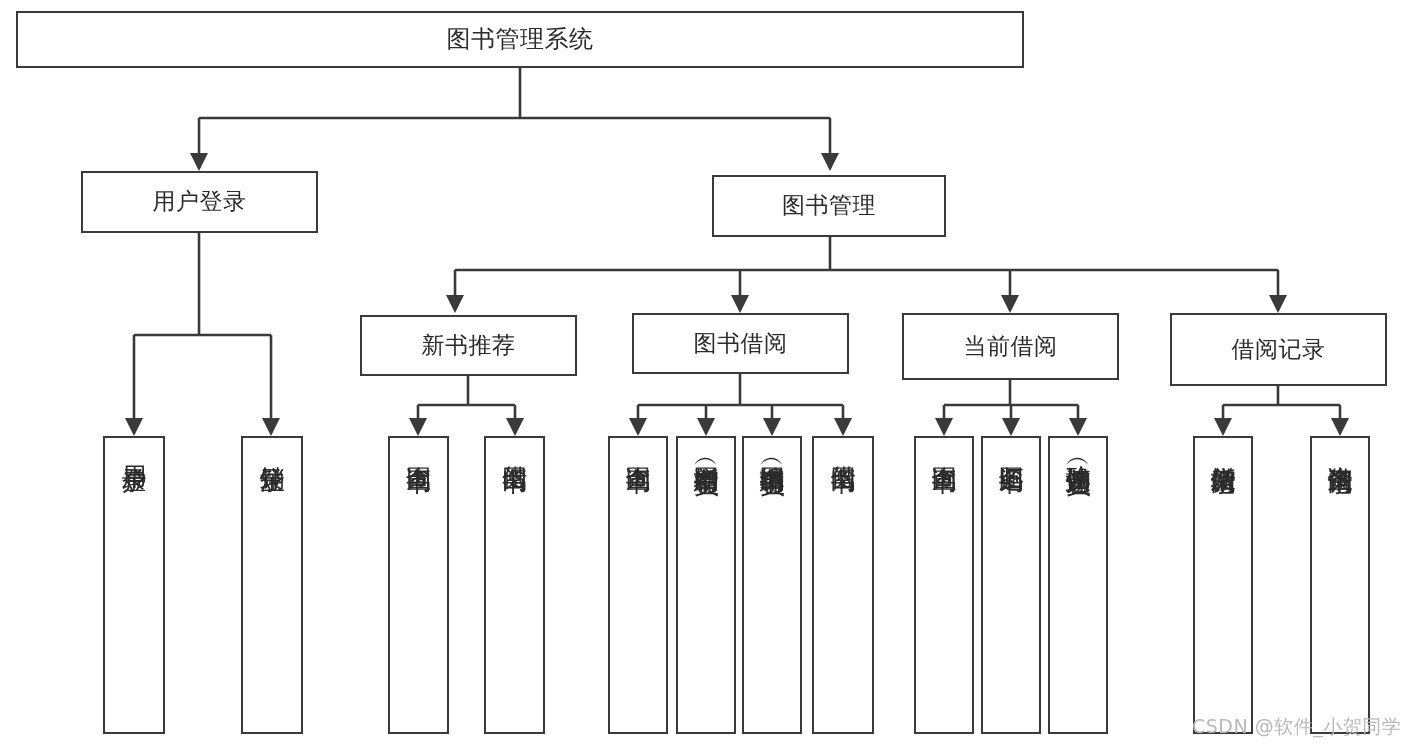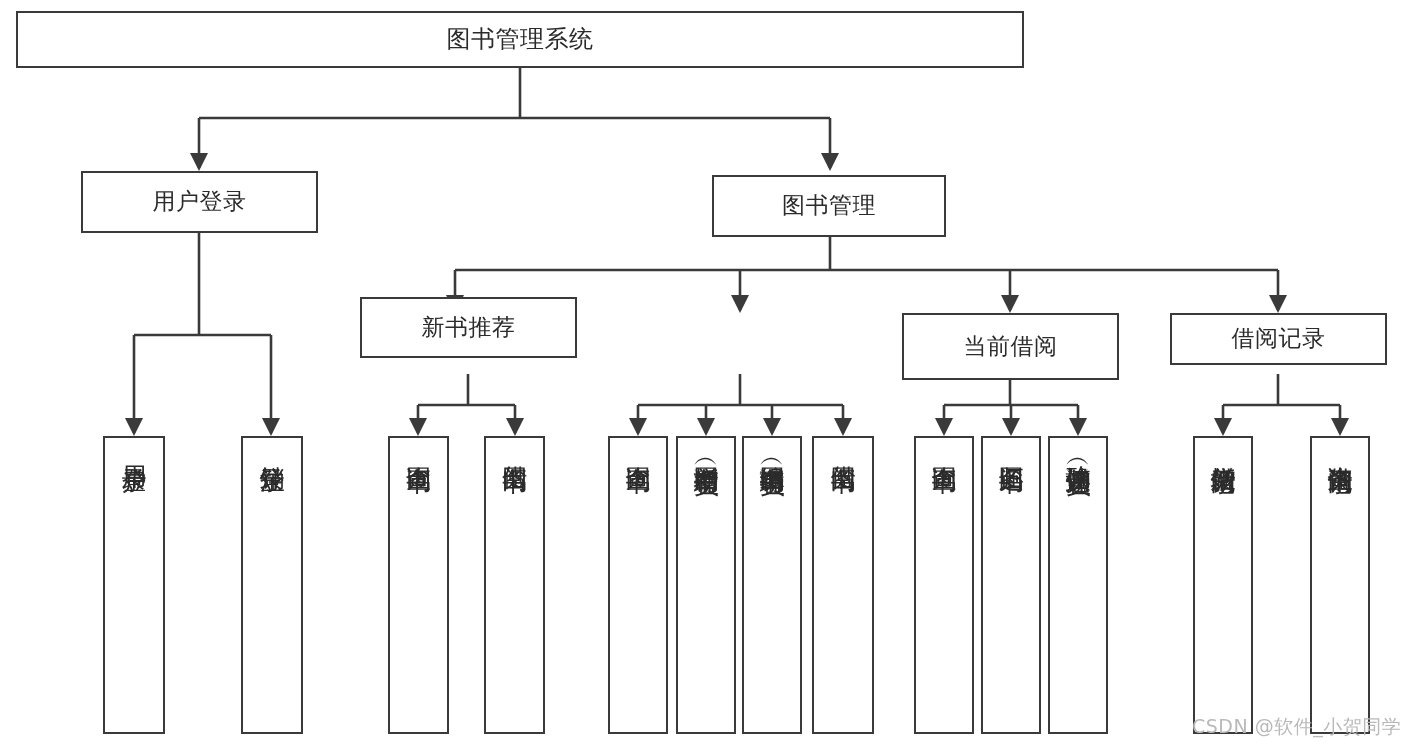--- a/index.html
+++ b/index.html
@@ -132,27 +132,30 @@
     <span class="label">图书管理系统</span>
   </div>
 
   <div class="node horiz" style="left:81px; top:171px; width:237px; height:62px;">
     <span class="label">用户登录</span>
   </div>
   <div class="node horiz" style="left:712px; top:175px; width:234px; height:62px;">
     <span class="label">图书管理</span>
   </div>
 
-  <div class="node horiz" style="left:360px; top:297px; width:217px; height:61px;">
+  <div class="node horiz" style="left:360px; top:315px; width:217px; height:61px;">
     <span class="label">新书推荐</span>
+  </div>
+  <div class="node horiz" style="left:632px; top:313px; width:217px; height:61px;">
+    <span class="label">图书借阅</span>
   </div>
   <div class="node horiz" style="left:902px; top:313px; width:217px; height:67px;">
     <span class="label">当前借阅</span>
   </div>
-  <div class="node horiz" style="left:1170px; top:313px; width:217px; height:52px;">
+  <div class="node horiz" style="left:1170px; top:313px; width:217px; height:73px;">
     <span class="label">借阅记录</span>
   </div>
 
   <div class="node vert" style="left:103px; top:436px; width:62px; height:298px;">
     <span class="label">用户登录</span>
   </div>
   <div class="node vert" style="left:241px; top:436px; width:62px; height:298px;">
     <span class="label">注销登录</span>
   </div>
 

